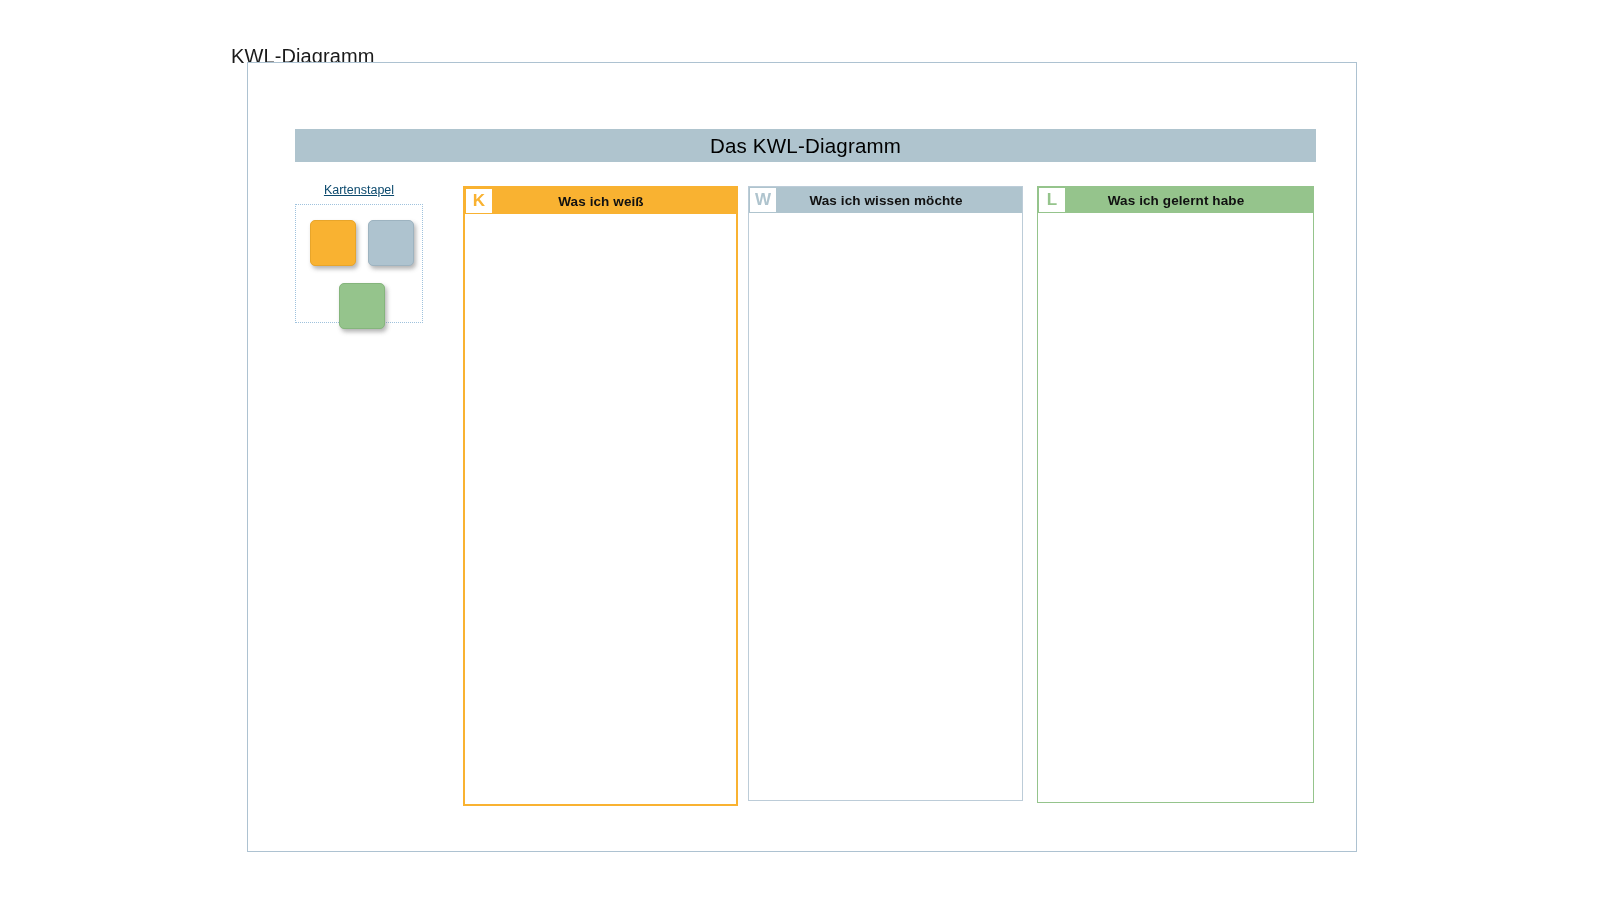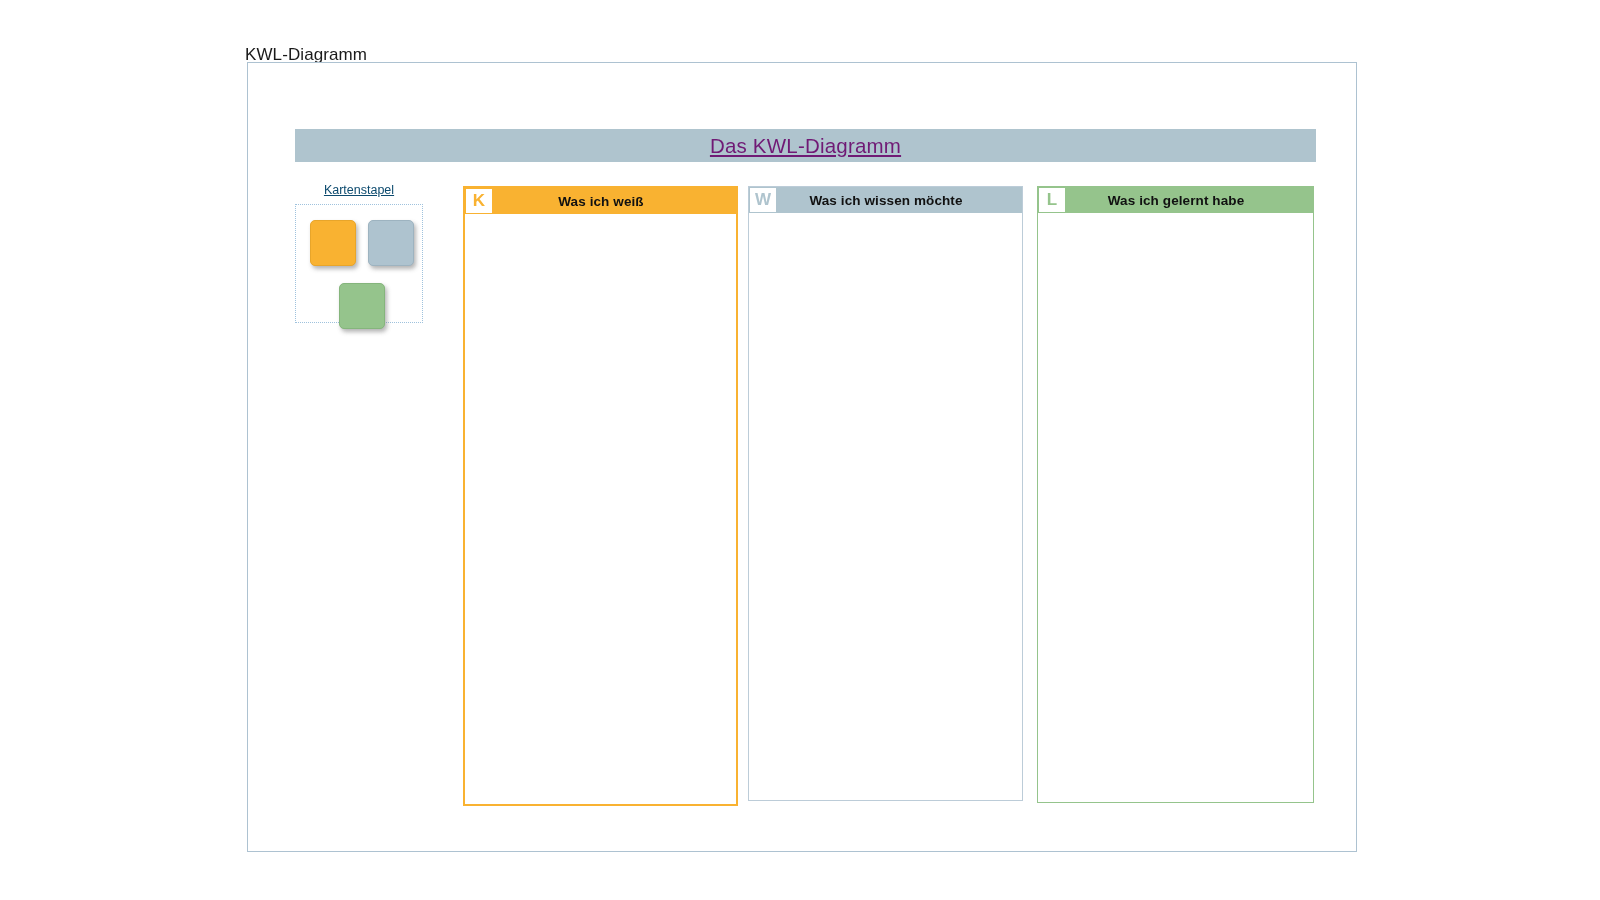--- a/index.html
+++ b/index.html
@@ -11,23 +11,23 @@
     width: 1600px;
     height: 900px;
     font-family: "Liberation Sans", sans-serif;
     overflow: hidden;
     position: relative;
   }
 
   
   #page-title {
     position: absolute;
-    left: 245px;
+    left: 231px;
     top: 45px;
-    font-size: 17px;
+    font-size: 20px;
     color: #1a1a1a;
     letter-spacing: 0.1px;
     white-space: nowrap;
   }
 
   
   #worksheet-frame {
     position: absolute;
     left: 247px;
     top: 62px;
@@ -45,24 +45,23 @@
     top: 129px;
     width: 1021px;
     height: 33px;
     background: #afc4ce;
     display: flex;
     align-items: center;
     justify-content: center;
   }
   #banner-text {
     font-size: 20.5px;
-    color: #701a75;
+    color: #000000;
     font-weight: 400;
     letter-spacing: 0.2px;
-    text-decoration: underline;
   }
 
   
   #card-stack-wrap {
     position: absolute;
     left: 295px;
     top: 183px;
     width: 128px;
   }
   #card-stack-label {

